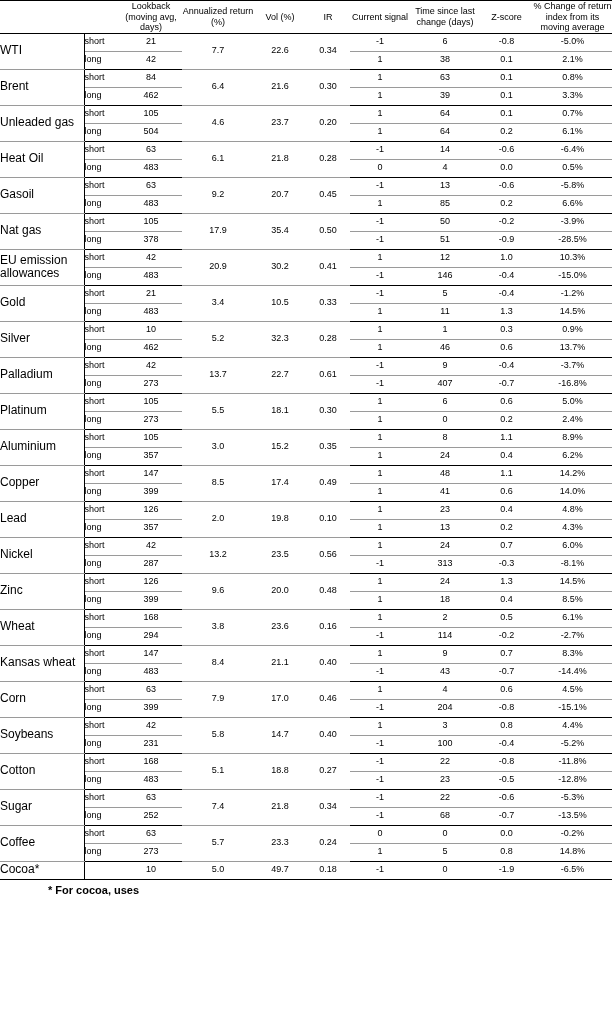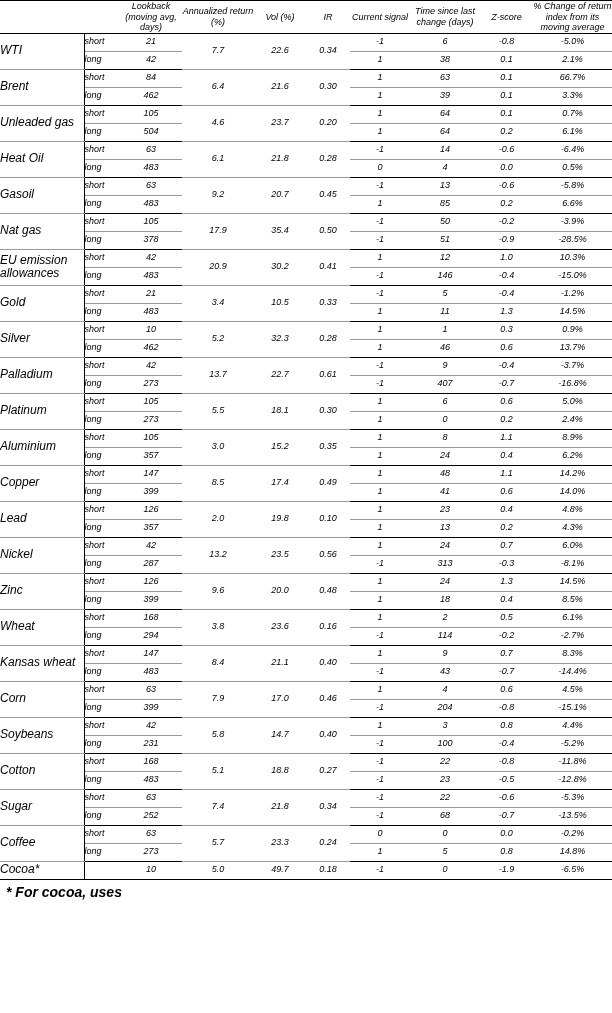--- a/index.html
+++ b/index.html
@@ -14,21 +14,20 @@
     font-size: 9px;
     color: #000000;
     overflow: hidden;
   }
   .sheet {
     width: 536px;
     height: 1013px;
     box-sizing: border-box;
     padding: 0;
     position: relative;
-    font-style: italic;
   }
   table.grid {
     width: 612px;
     border-collapse: collapse;
     table-layout: fixed;
   }
   table.grid td, table.grid th {
     padding: 0;
     margin: 0;
     vertical-align: middle;
@@ -88,23 +87,24 @@
   .grp-end td { border-bottom: 1.1px solid #000; }
   .sect-end td { border-bottom: 1.6px solid #000; }
 
   
   td.name, td.namespan {
     border-right: 0.9px solid #000;
   }
   thead th.h-name { border-right: none; }
 
   .footnote {
-    font-size: 14px;
-    padding: 4px 0 0 6px;
+    font-size: 11px;
+    padding: 4px 0 0 16px;
     font-weight: bold;
+    margin-left: 32px;
   }
 </style>
 </head>
 <body>
 
 <div class="sheet">
 
   <table class="grid">
     <colgroup>
       <col class="c-name">
@@ -156,21 +156,21 @@
         <tr class="row-thin">
           <td class="name" rowspan="2">Brent</td>
           <td class="lb">short</td>
           <td class="num">84</td>
           <td class="merged" rowspan="2">6.4</td>
           <td class="merged" rowspan="2">21.6</td>
           <td class="merged" rowspan="2">0.30</td>
           <td class="num">1</td>
           <td class="num">63</td>
           <td class="num">0.1</td>
-          <td class="num">66.7%</td>
+          <td class="num">0.8%</td>
         </tr>
         <tr class="grp-end">
           <td class="lb">long</td>
           <td class="num">462</td>
           <td class="num">1</td>
           <td class="num">39</td>
           <td class="num">0.1</td>
           <td class="num">3.3%</td>
         </tr>
         <tr class="row-thin">

